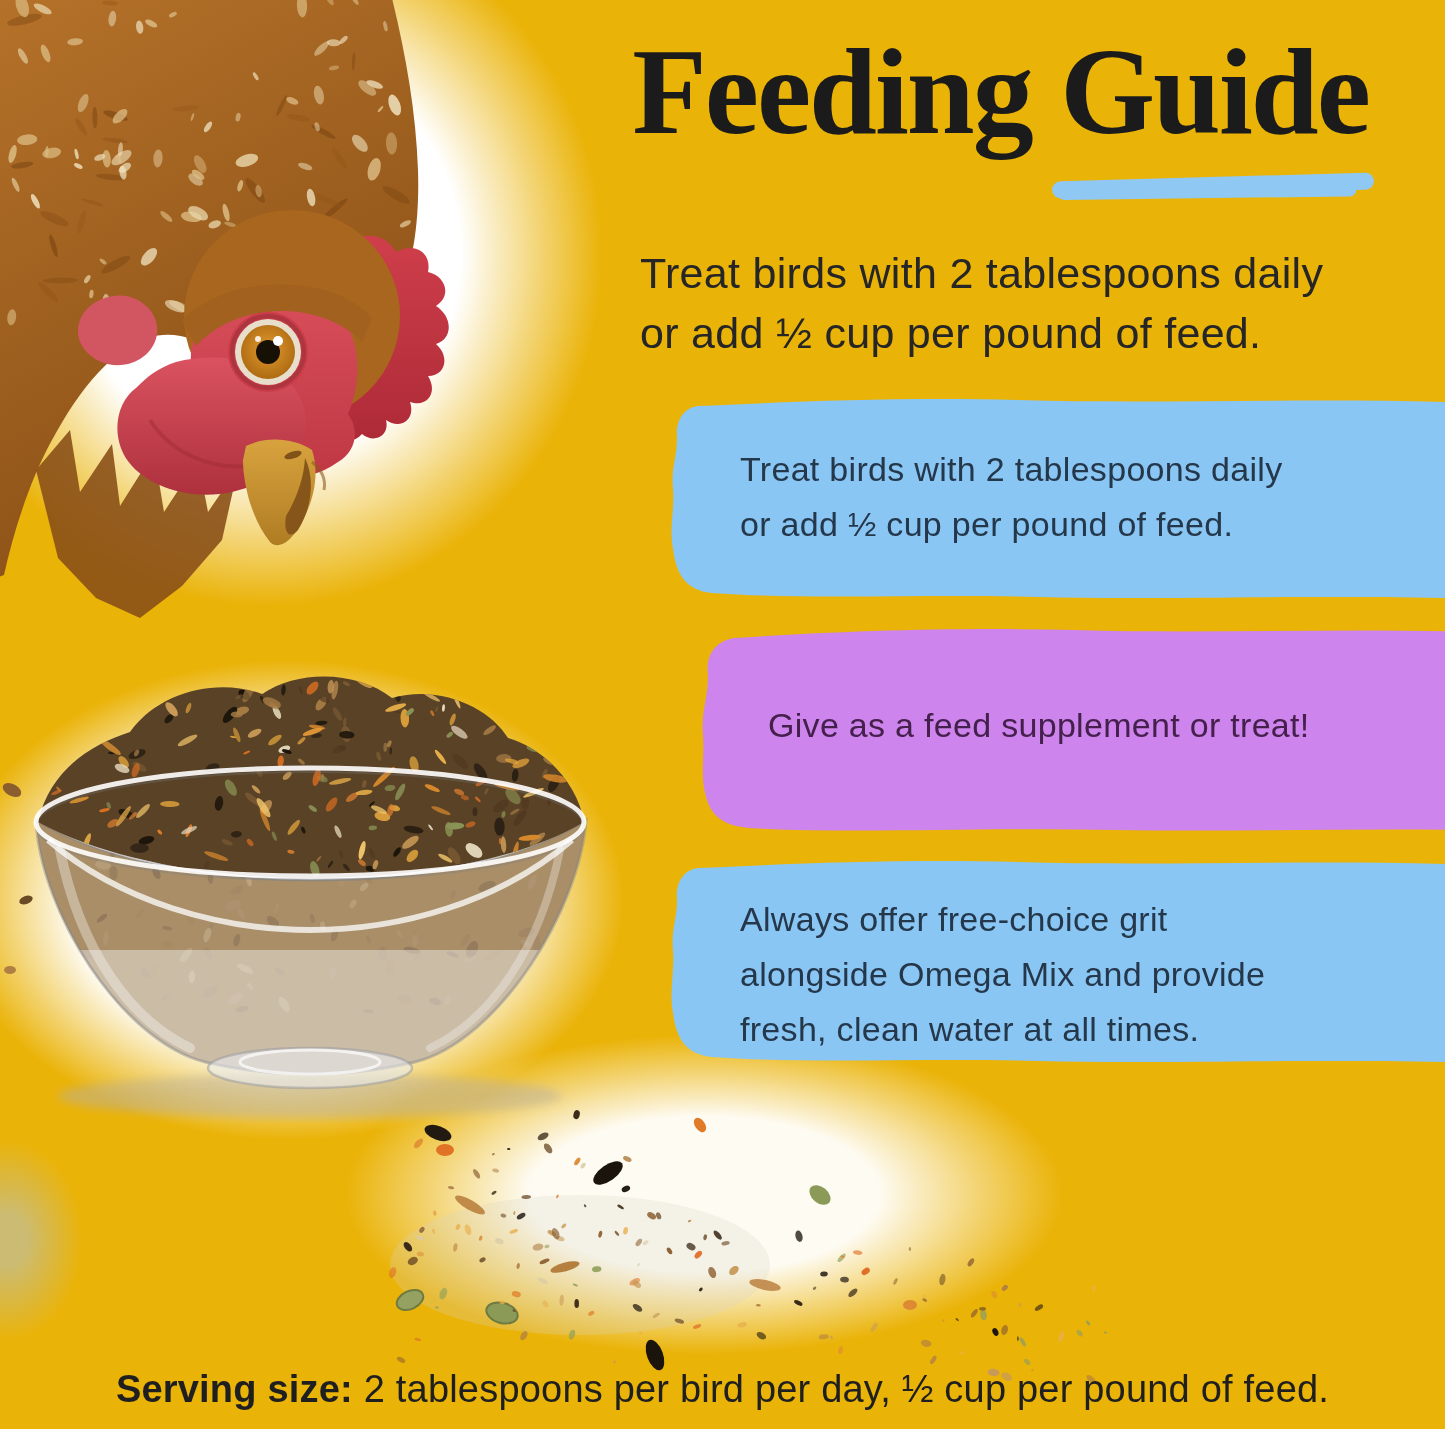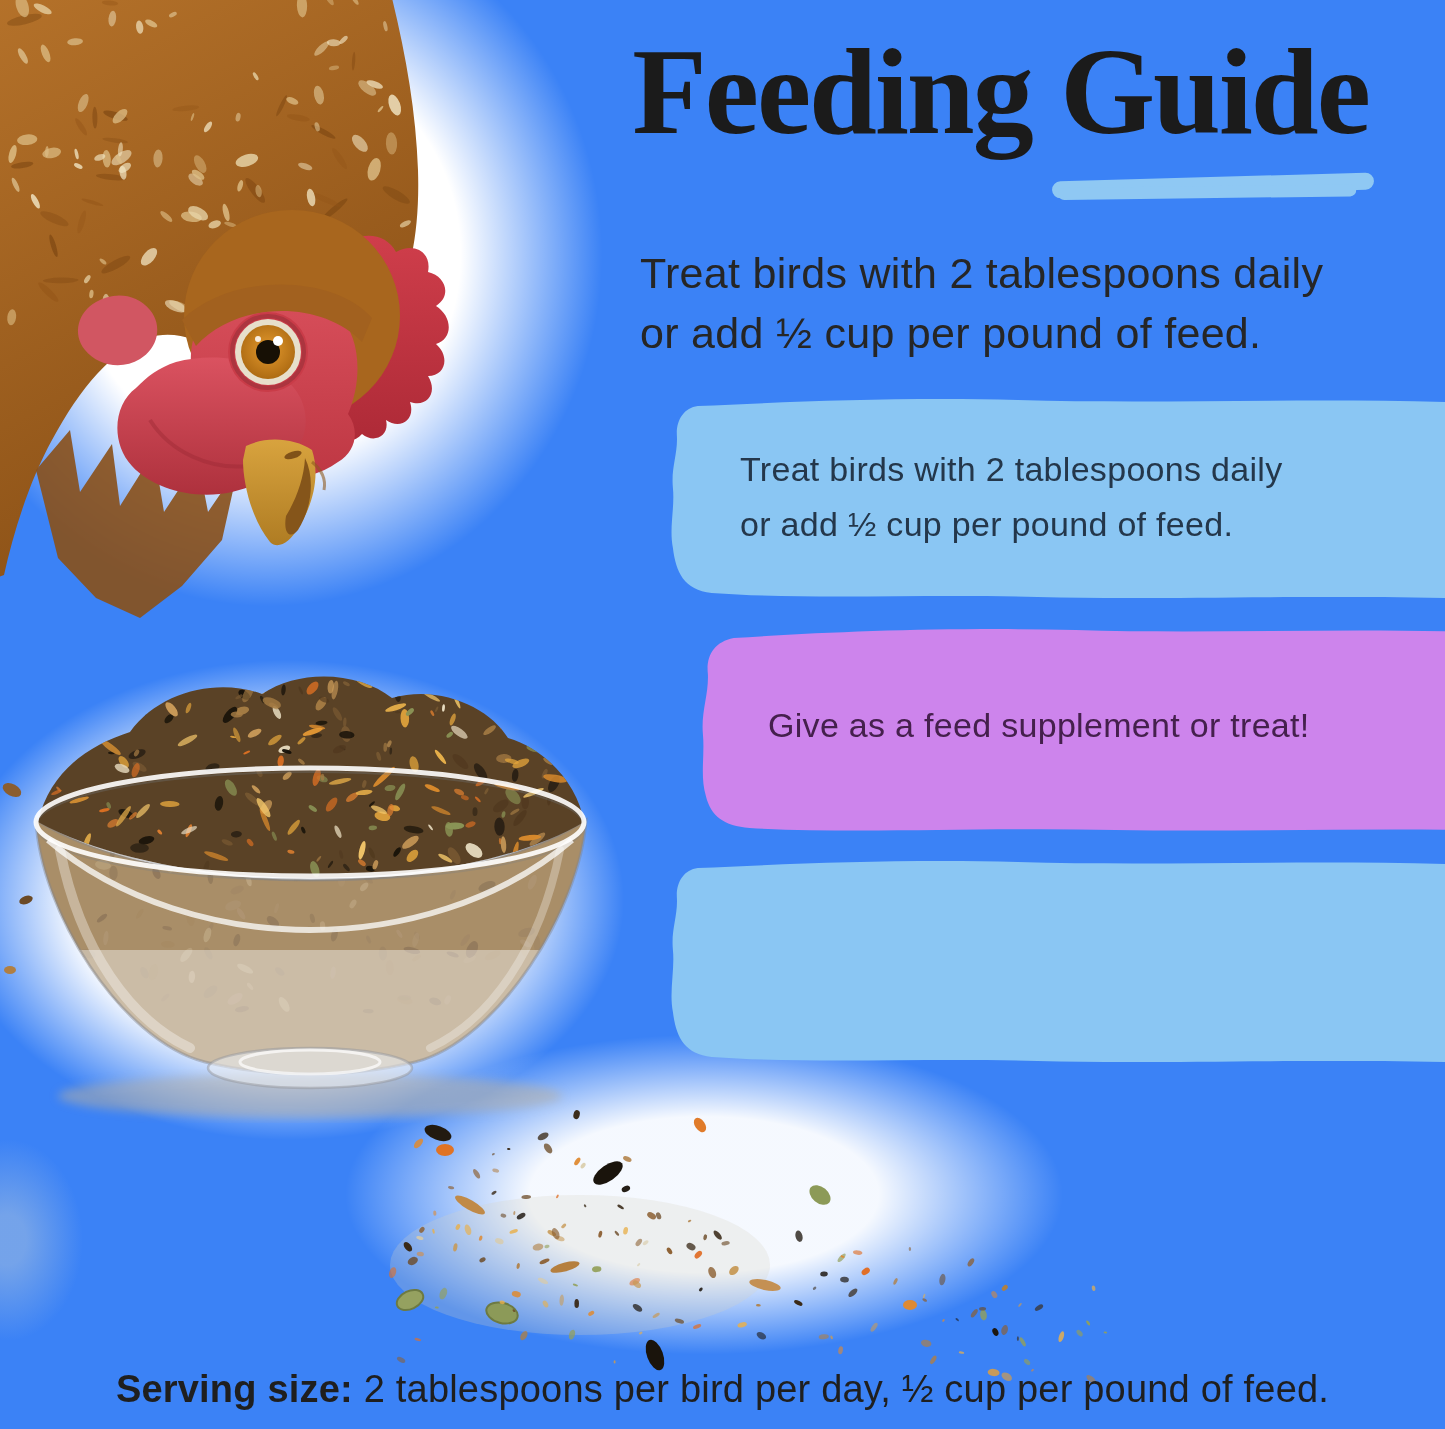--- a/index.html
+++ b/index.html
@@ -1,16 +1,16 @@
 <!DOCTYPE html>
 <html><head>
 <meta charset="utf-8">
 <style>
   html,body{margin:0;padding:0;}
-  .canvas{position:relative;width:1445px;height:1429px;background:#3b82f6;overflow:hidden;
+  .canvas{position:relative;width:1445px;height:1429px;background:#eab308;overflow:hidden;
           font-family:"Liberation Sans",sans-serif;}
   .photo-bg{position:absolute;pointer-events:none;}
   #chicken-bg{left:-60px;top:-90px;width:780px;height:820px;
     background:radial-gradient(ellipse 55% 55% at 42% 42%, #FFFFFF 45%, rgba(255,255,255,0) 78%);}
   #bowl-bg{left:-90px;top:600px;width:840px;height:600px;
     background:radial-gradient(ellipse 50% 50% at 45% 50%, #FFFFFF 50%, rgba(255,255,255,0) 80%);}
   #scatter-bg{left:290px;top:1010px;width:920px;height:410px;
     background:radial-gradient(ellipse 50% 50% at 45% 45%, rgba(255,255,255,.95) 38%, rgba(255,255,255,0) 78%);}
   #corner-shadow{left:-60px;top:1100px;width:210px;height:280px;
     background:radial-gradient(ellipse 50% 50% at 32% 50%, rgba(173,196,222,.5) 18%, rgba(173,196,222,0) 72%);}
@@ -786,19 +786,24 @@
       <div>Give as a feed supplement or treat!</div>
     </div>
   </div>
 
   <div class="banner" id="banner-3">
     <svg viewBox="0 0 790 226" preserveAspectRatio="none">
       <path d="M 38,16 C 24,18 16,30 17,46 C 18,64 11,78 13,98 C 15,118 9,140 13,160
            C 16,184 24,202 52,205 C 150,212 260,206 380,209 C 500,212 620,207 790,210
            L 790,12 C 640,8 500,14 360,10 C 240,7 130,12 38,16 Z" fill="#8AC6F3"></path>
     </svg>
+    <div class="banner-text">
+      <div>Always offer free-choice grit</div>
+      <div>alongside Omega Mix and provide</div>
+      <div>fresh, clean water at all times.</div>
+    </div>
   </div>
 
   <div class="serving">
     <span class="lbl">Serving size:</span><span> 2 tablespoons per bird per day, ½ cup per pound of feed.</span>
   </div>
 
 </div>
 
 </body></html>

